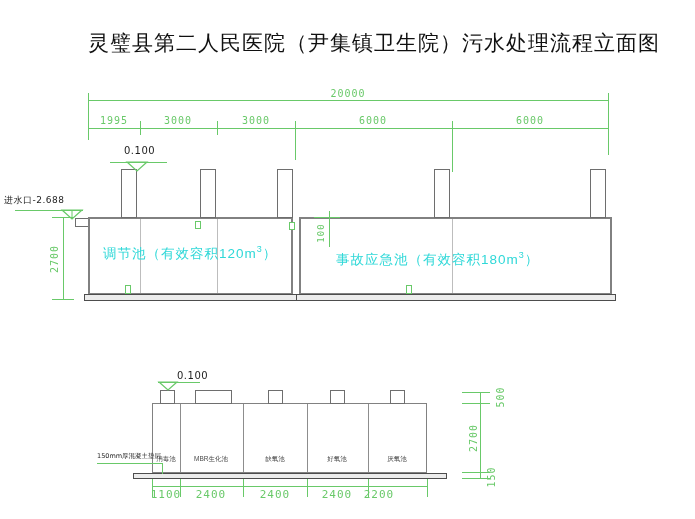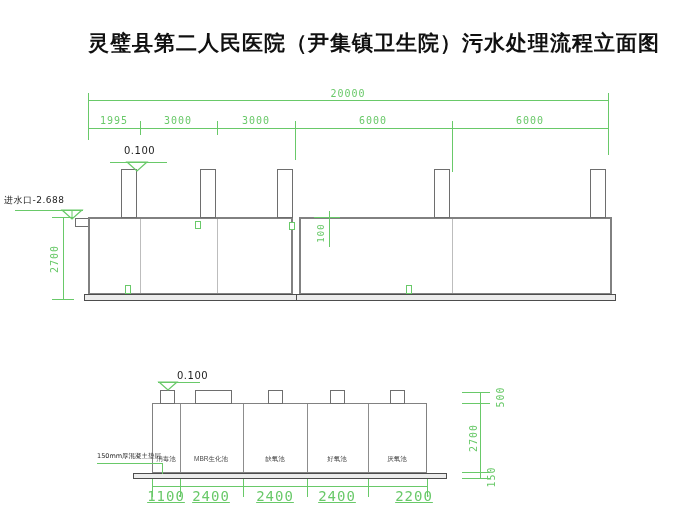--- a/index.html
+++ b/index.html
@@ -16,27 +16,27 @@
   .dv { position: absolute; width: 1px; background: #9b9b9b; }
   
   .wall  { position: absolute; border: 2px solid #818181; background: #fff; }
   .col   { position: absolute; border: 1.5px solid #6e6e6e; background: #fff; }
   .slab  { position: absolute; border: 1.5px solid #4d4d4d; background: #ececec; }
   .pipe  { position: absolute; border: 1.5px solid #6e6e6e; background: #fff; }
   .gsq   { position: absolute; border: 1px solid #69c969; background: #fff; }
   
   .title {
     position: absolute; color: #101010; font-size: 21px; letter-spacing: 1px;
-    font-family: "Liberation Serif", serif; font-weight: 700; white-space: nowrap;
+    font-family: "Liberation Serif", serif; font-weight: 400; white-space: nowrap;
   }
   .dim {
     position: absolute; color: #69c969; text-align: center;
     font: 10px "DejaVu Sans Mono", monospace; letter-spacing: 1px; white-space: nowrap;
   }
-  .dim-lg { font-size: 14px; text-decoration: underline; }
+  .dim-lg { font-size: 11px; }
   .rot { display: flex; align-items: center; justify-content: center; transform: rotate(-90deg); }
   .blk {
     position: absolute; color: #1c1c1c; white-space: nowrap;
     font: 10px "DejaVu Sans", "Liberation Sans", sans-serif; letter-spacing: 0.5px;
   }
   .cyan {
     position: absolute; color: #2fd8d8; font-size: 13.5px; white-space: nowrap;
     font-family: "Liberation Sans", sans-serif; letter-spacing: 1px;
   }
   .cyan sup { font-size: 9px; vertical-align: 6px; }
@@ -98,20 +98,22 @@
     <div class="col" style="left:121px; top:169px; width:16px; height:49px;"></div>
     <div class="col" style="left:200px; top:169px; width:16px; height:49px;"></div>
     <div class="col" style="left:277px; top:169px; width:16px; height:49px;"></div>
     <div class="col" style="left:434px; top:169px; width:16px; height:49px;"></div>
     <div class="col" style="left:590px; top:169px; width:16px; height:49px;"></div>
 
     <div class="gh" style="left:314px; top:217px; width:26px;"></div>
     <div class="gv" style="left:329px; top:211px; height:36px;"></div>
     <div class="dim rot" style="left:303px; top:226px; width:36px; height:14px; font-size:9px;">100</div>
 
+    <div class="cyan" style="left:103px; top:244px;"><span>调节池（有效容积120m</span><sup>3</sup><span>）</span></div>
+    <div class="cyan" style="left:336px; top:250px;"><span>事故应急池（有效容积180m</span><sup>3</sup><span>）</span></div>
   </div>
 
   <div class="grp">
 
     <div class="wall" style="left:152px; top:403px; width:275px; height:70px; border-width:1.5px;"></div>
     <div class="dv" style="left:180px; top:404px; height:68px; background:#8d8d8d;"></div>
     <div class="dv" style="left:243px; top:404px; height:68px; background:#8d8d8d;"></div>
     <div class="dv" style="left:307px; top:404px; height:68px; background:#8d8d8d;"></div>
     <div class="dv" style="left:368px; top:404px; height:68px; background:#8d8d8d;"></div>
 
@@ -140,21 +142,21 @@
     <div class="gv" style="left:152px; top:479px; height:18px;"></div>
     <div class="gv" style="left:180px; top:479px; height:18px;"></div>
     <div class="gv" style="left:243px; top:479px; height:18px;"></div>
     <div class="gv" style="left:307px; top:479px; height:18px;"></div>
     <div class="gv" style="left:368px; top:479px; height:18px;"></div>
     <div class="gv" style="left:427px; top:479px; height:18px;"></div>
     <div class="dim dim-lg" style="left:138px; top:488px; width:56px;">1100</div>
     <div class="dim dim-lg" style="left:183px; top:488px; width:56px;">2400</div>
     <div class="dim dim-lg" style="left:247px; top:488px; width:56px;">2400</div>
     <div class="dim dim-lg" style="left:309px; top:488px; width:56px;">2400</div>
-    <div class="dim dim-lg" style="left:386px; top:488px; width:56px;">2200</div>
+    <div class="dim dim-lg" style="left:351px; top:488px; width:56px;">2200</div>
 
     <div class="gv" style="left:480px; top:392px; height:86px;"></div>
     <div class="gh" style="left:462px; top:392px; width:28px;"></div>
     <div class="gh" style="left:462px; top:403px; width:28px;"></div>
     <div class="gh" style="left:462px; top:472px; width:28px;"></div>
     <div class="gh" style="left:462px; top:478px; width:28px;"></div>
     <div class="dim rot" style="left:480px; top:390px; width:40px; height:14px;">500</div>
     <div class="dim rot" style="left:449px; top:431px; width:48px; height:14px;">2700</div>
     <div class="dim rot" style="left:471px; top:470px; width:40px; height:14px;">150</div>
   </div>

